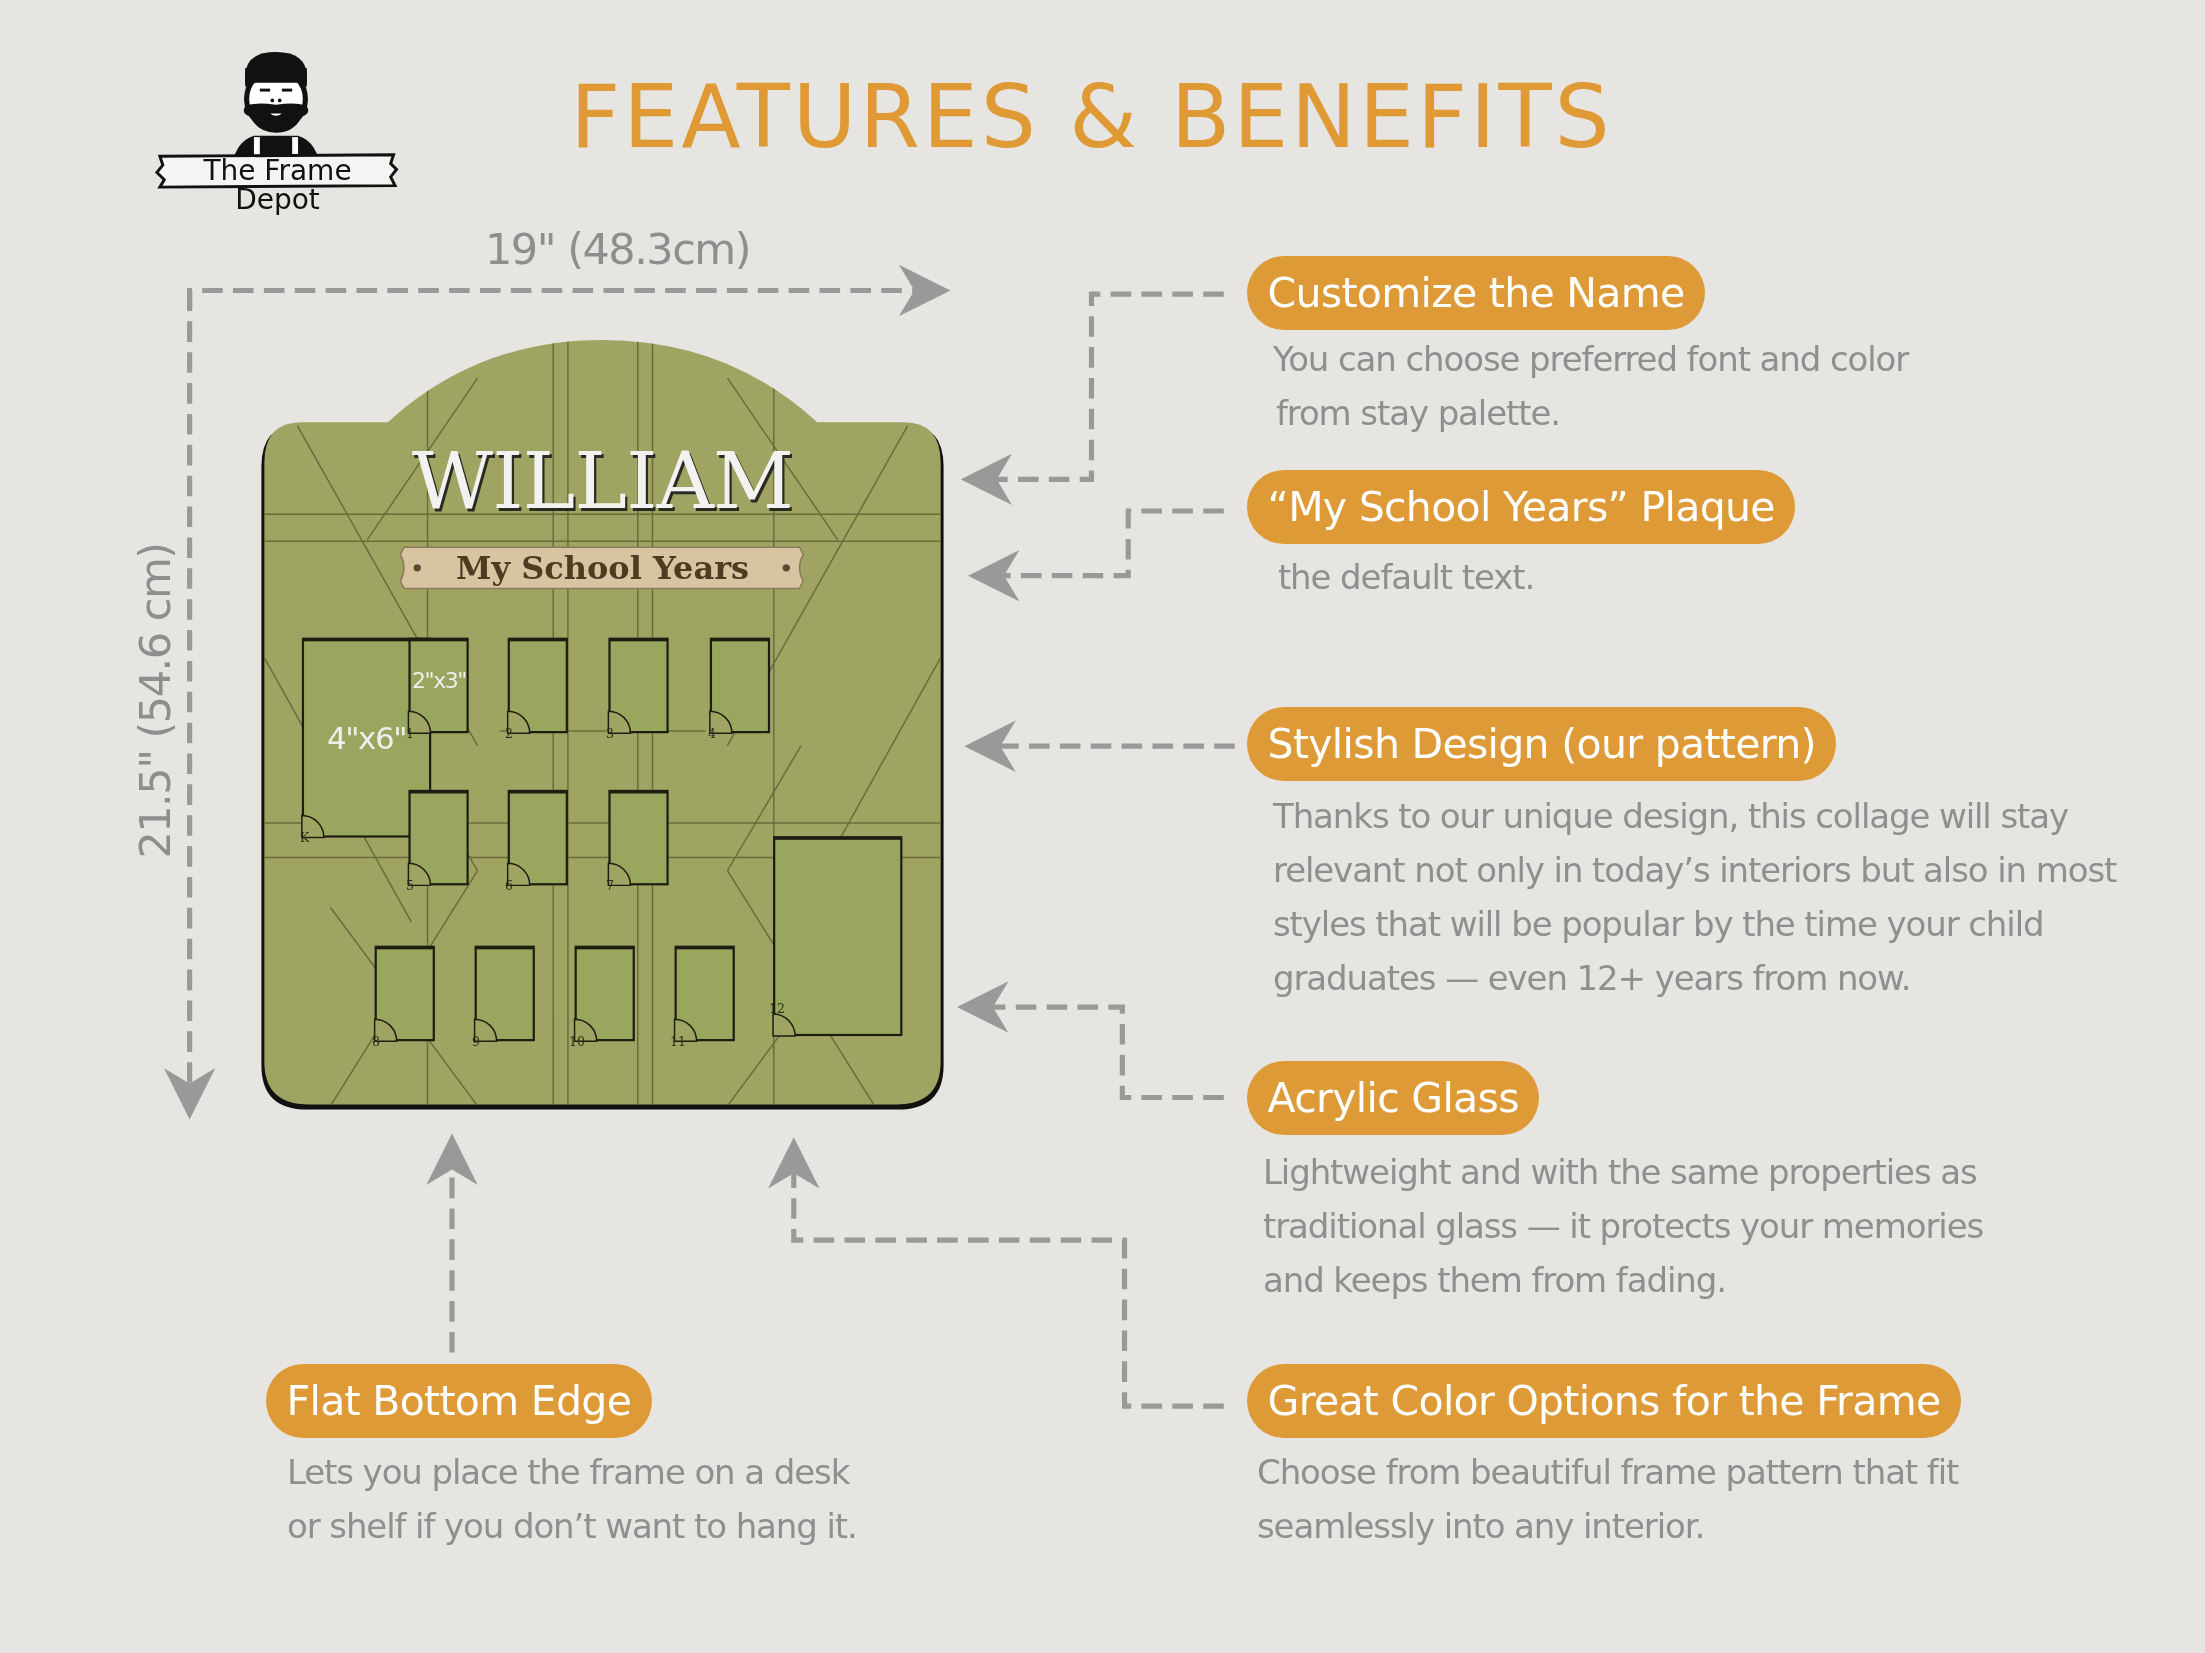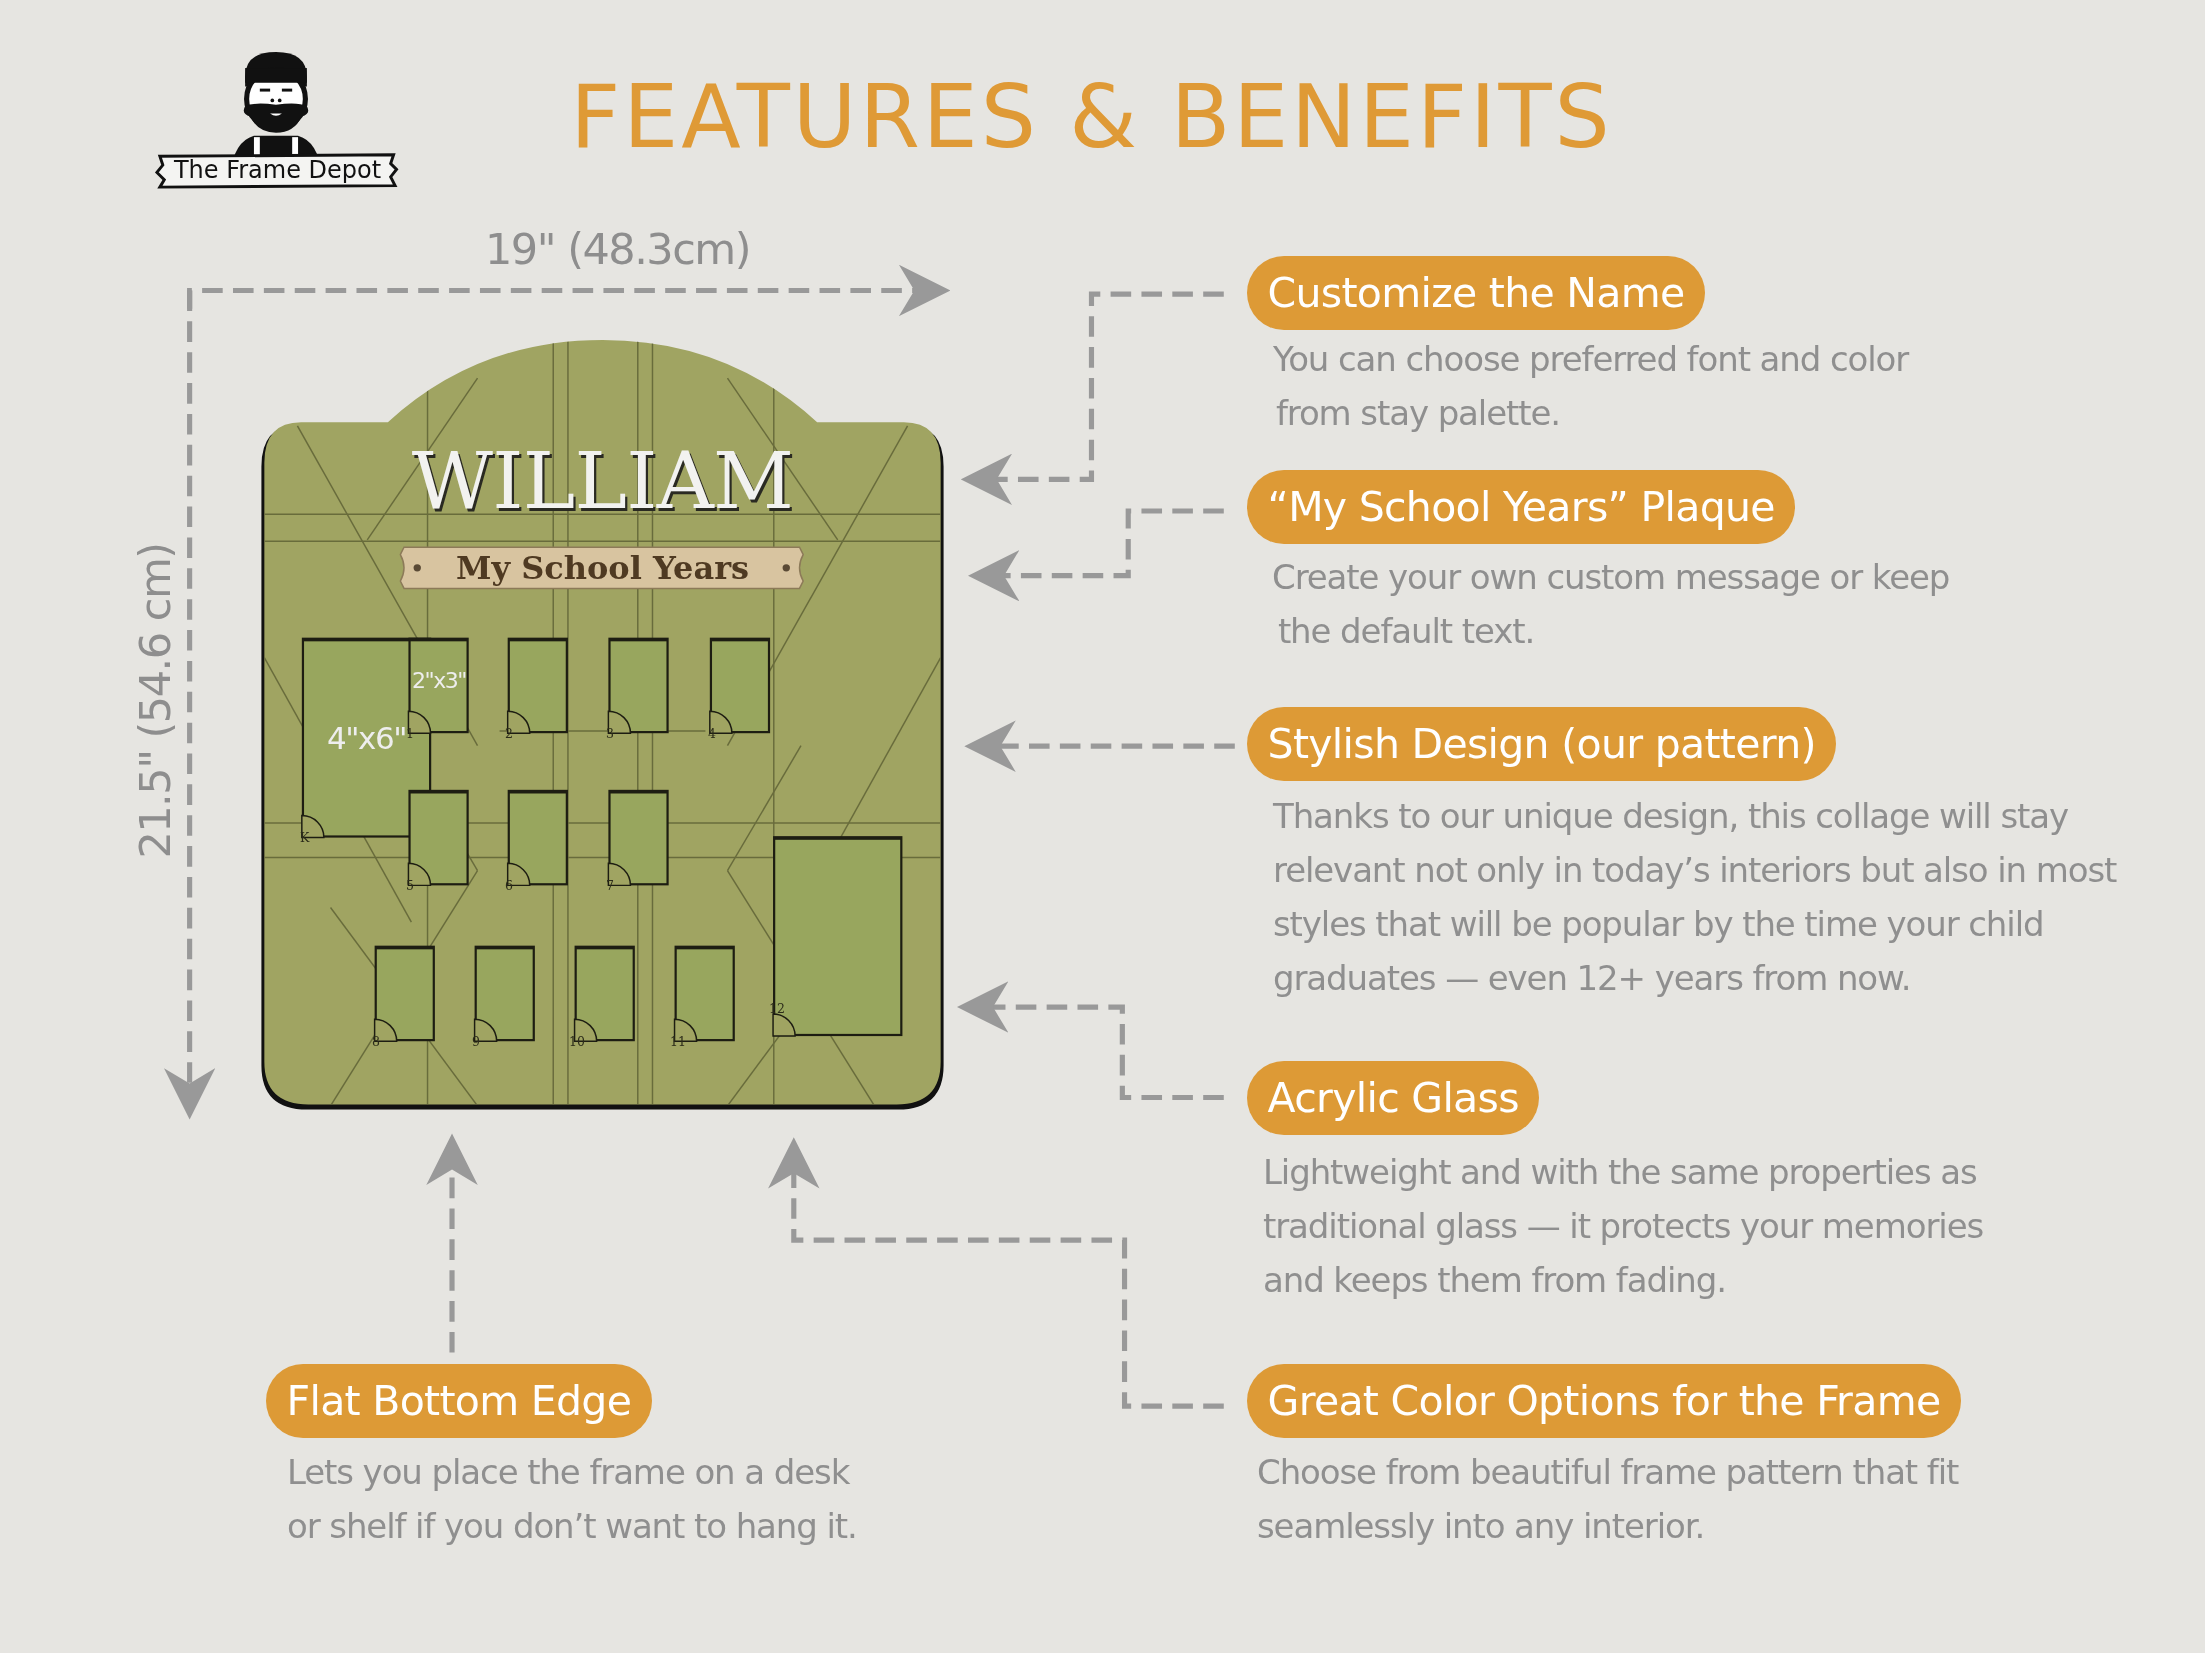--- a/index.html
+++ b/index.html
@@ -40,21 +40,21 @@
 
     <path d="M128 82 Q140 76 170 80 Q200 76 212 82 Q218 92 205 96 Q195 118 170 118 Q145 118 135 96 Q122 92 128 82 Z" fill="#111"></path>
     <path d="M162 92 Q170 98 178 92 Z" fill="#fff"></path>
 
     <path d="M108 175 Q112 130 140 122 L200 122 Q228 130 232 175 Z" fill="#111"></path>
     <rect x="140" y="124" width="8" height="52" fill="#fff"></rect>
     <rect x="192" y="124" width="8" height="52" fill="#fff"></rect>
 
     <path d="M12 150 L330 148 L326 160 L334 168 L326 178 L332 190 L12 192 L18 182 L8 172 L16 162 Z" fill="#f4f4f2" stroke="#111" stroke-width="4"></path>
   </svg>
-  <div class="abs logo-text" style="left:16px;top:110px;width:221px;text-align:center;font-size:24px;line-height:29px;color:#111;">The Frame Depot</div>
+  <div class="abs logo-text" style="left:16px;top:110px;width:221px;text-align:center;font-size:28px;line-height:29px;color:#111;">The Frame Depot</div>
 </div>
 
 <div class="abs title">
   <span>FEATURES &amp; BENEFITS</span>
 </div>
 
 <svg width="2205" height="1654" viewBox="0 0 3000 2250">
   <defs>
     <marker id="ah" markerWidth="10" markerHeight="10" refX="6" refY="5" orient="auto" markerUnits="strokeWidth">
       <path d="M0,0 L10,5 L0,10 L3,5 Z" fill="#999"></path>
@@ -200,21 +200,20 @@
 </div>
 
 <div class="abs pill" style="left:1247px;top:256px;">Customize the Name</div>
 <div class="abs desc" style="left:1273px;top:332px;">
   <div>You can choose preferred font and color</div>
   <div style="margin-left:2.9px;">from stay palette.</div>
 </div>
 
 <div class="abs pill" style="left:1247px;top:470px;">“My School Years” Plaque</div>
 <div class="abs desc" style="left:1272px;top:550px;">
-  <div>Create your own custom message or keep</div>
   <div style="margin-left:5.9px;">the default text.</div>
 </div>
 
 <div class="abs pill" style="left:1247px;top:707px;">Stylish Design (our pattern)</div>
 <div class="abs desc" style="left:1273px;top:789px;">
   <div>Thanks to our unique design, this collage will stay</div>
   <div>relevant not only in today’s interiors but also in most</div>
   <div>styles that will be popular by the time your child</div>
   <div>graduates — even 12+ years from now.</div>
 </div>

